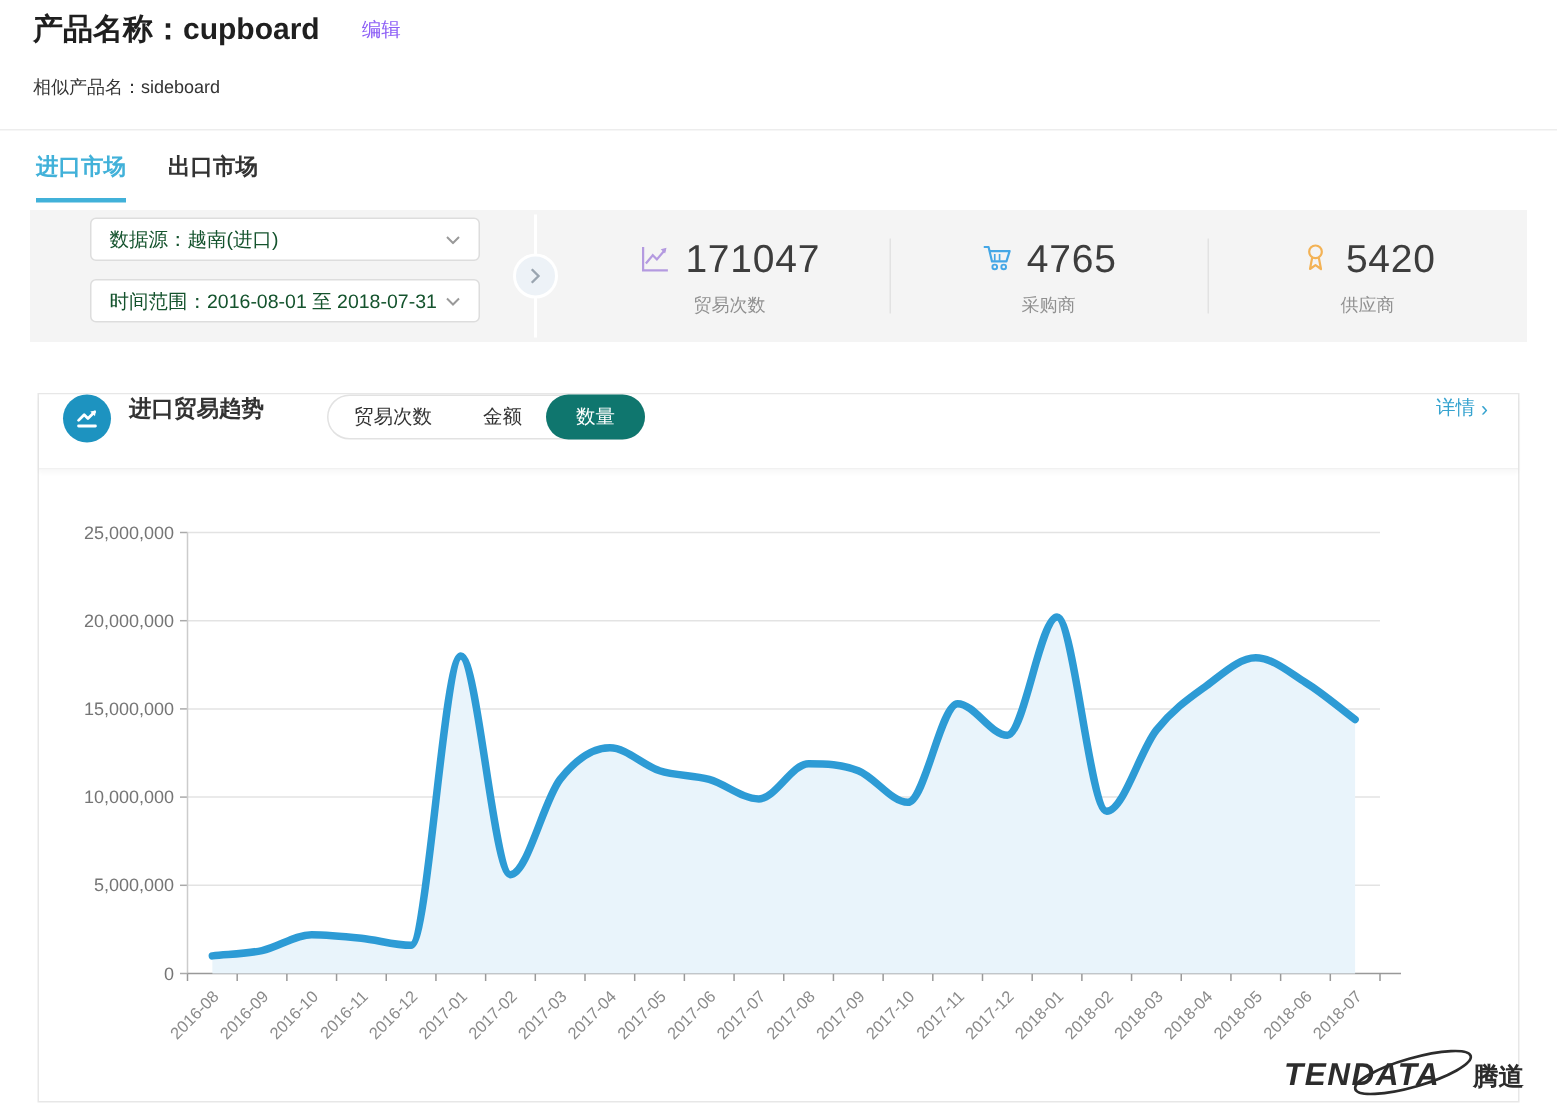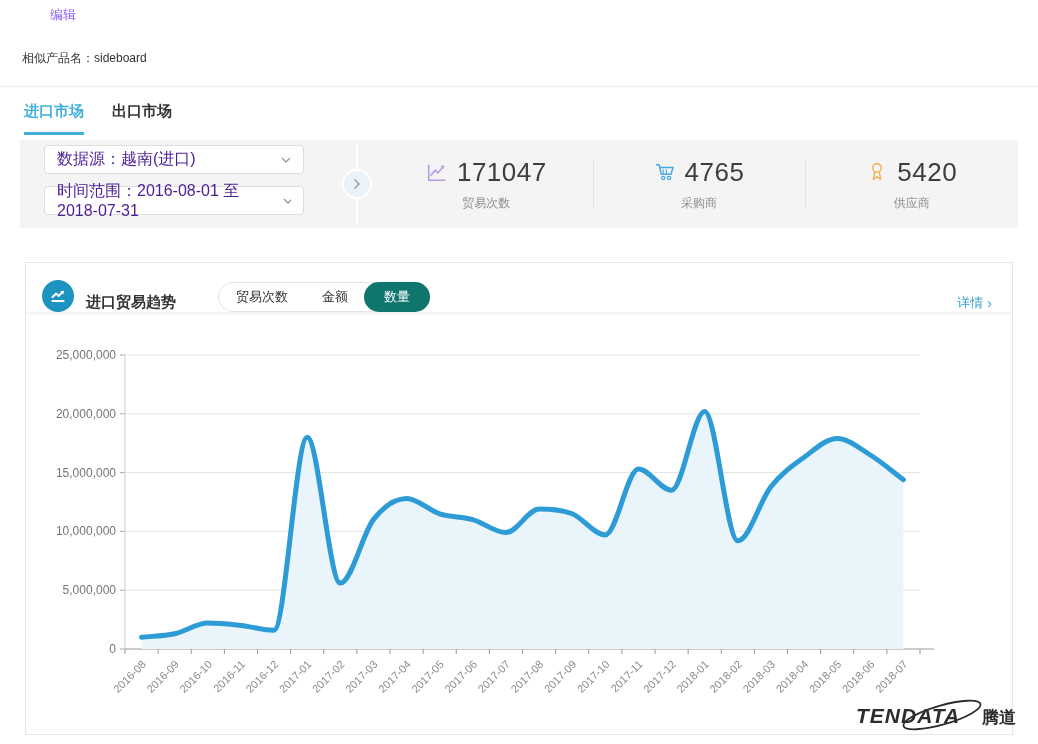--- a/index.html
+++ b/index.html
@@ -12,56 +12,57 @@
   .page-title{font-size:20px;font-weight:bold;color:#1f1f1f;margin:0}
   .edit-link{margin-left:28px;font-size:13px;color:#8b5cf6;text-decoration:none;cursor:pointer}
   .similar-line{position:absolute;left:22px;top:50px;font-size:12px;color:#333}
   .top-divider{position:absolute;left:0;right:0;top:86px;border-top:1px solid #ededed}
   
   .tabs{position:absolute;left:24px;top:102px;display:flex;gap:28px}
   .tab{font-size:15px;font-weight:bold;color:#333;padding-bottom:11px;cursor:pointer;border-bottom:3px solid transparent}
   .tab.active{color:#41b1d9;border-bottom-color:#41b1d9}
   
   .filter-panel{position:absolute;left:20px;top:140px;width:998px;height:88px;background:#f4f4f4}
-  .dropdown{position:absolute;left:24px;width:260px;height:29px;background:#fff;border:1px solid #ddd;
+  .dropdown{position:absolute;left:40px;width:260px;height:29px;background:#fff;border:1px solid #ddd;
     border-radius:4px;display:flex;align-items:center;justify-content:space-between;
-    padding:0 12px;box-sizing:border-box;font-size:16px;color:#4c1d95;cursor:pointer}
+    padding:0 12px;box-sizing:border-box;font-size:13px;color:#14532d;cursor:pointer}
   .dd1{top:5px}.dd2{top:46px}
   .v-line{position:absolute;left:336px;top:3px;bottom:3px;width:2px;background:#fff}
   .expand-circle{position:absolute;left:322px;top:29px;width:26px;height:26px;border-radius:50%;
     background:#edf2f7;border:2px solid #fff;display:flex;align-items:center;justify-content:center;cursor:pointer}
   .stats{position:absolute;left:360px;top:0;width:638px;height:88px;display:flex}
   .stat{flex:1;display:flex;flex-direction:column;align-items:center;justify-content:center;position:relative}
   .stat + .stat::before{content:"";position:absolute;left:0;top:19px;height:50px;width:1px;background:#e2e2e2}
   .stat-top{display:flex;align-items:center;gap:9px}
   .stat-value{font-size:26px;font-weight:normal;color:#3d3d3d;letter-spacing:.5px}
   .stat-label{font-size:12px;color:#909090;margin-top:7px}
   
   .chart-card{position:absolute;left:25px;top:262px;width:988px;height:473px;background:#fff;
     border:1px solid #e7e7e7;box-sizing:border-box}
   .card-header{height:50px;border-bottom:1px solid #f1f1f1;box-shadow:0 2px 3px rgba(0,0,0,.03);
-    display:flex;align-items:flex-end;padding:0 20px 0 16px;box-sizing:border-box;position:relative;z-index:2;background:#fff}
+    display:flex;align-items:flex-start;padding:0 20px 0 16px;box-sizing:border-box;position:relative;z-index:2;background:#fff}
   .icon-circle{width:32px;height:32px;border-radius:50%;background:#1d93c0;flex:0 0 32px;
     display:flex;align-items:center;justify-content:center}
   .card-title{font-size:15px;font-weight:bold;color:#333;margin-left:12px}
   .toggle-group{display:flex;align-items:center;margin-left:42px;border:1px solid #e2e2e2;
     border-radius:15px;height:30px;box-sizing:border-box;background:#fff}
   .toggle{padding:0 17px;font-size:13px;color:#333;line-height:28px;cursor:pointer;border-radius:15px;white-space:nowrap}
   .toggle.active{background:#0f766e;color:#fff;line-height:30px;margin:-1px;padding:0 20px}
   .detail-link{margin-left:auto;color:#36a3cf;font-size:13px;cursor:pointer;text-decoration:none;
     display:flex;align-items:center;gap:4px}
   .detail-chevron{font-size:14px;line-height:1}
   #trend-svg{position:absolute;left:0;top:52px}
   
   .logo{position:absolute;right:14px;top:696px;width:170px;height:42px}
 </style>
 </head>
 <body>
 
 <div class="page-header">
+  <h1 class="page-title">产品名称：cupboard</h1>
   <a class="edit-link">编辑</a>
 </div>
 <div class="similar-line">相似产品名：sideboard</div>
 <div class="top-divider"></div>
 
 <div class="tabs">
   <div class="tab active">进口市场</div>
   <div class="tab">出口市场</div>
 </div>
 

